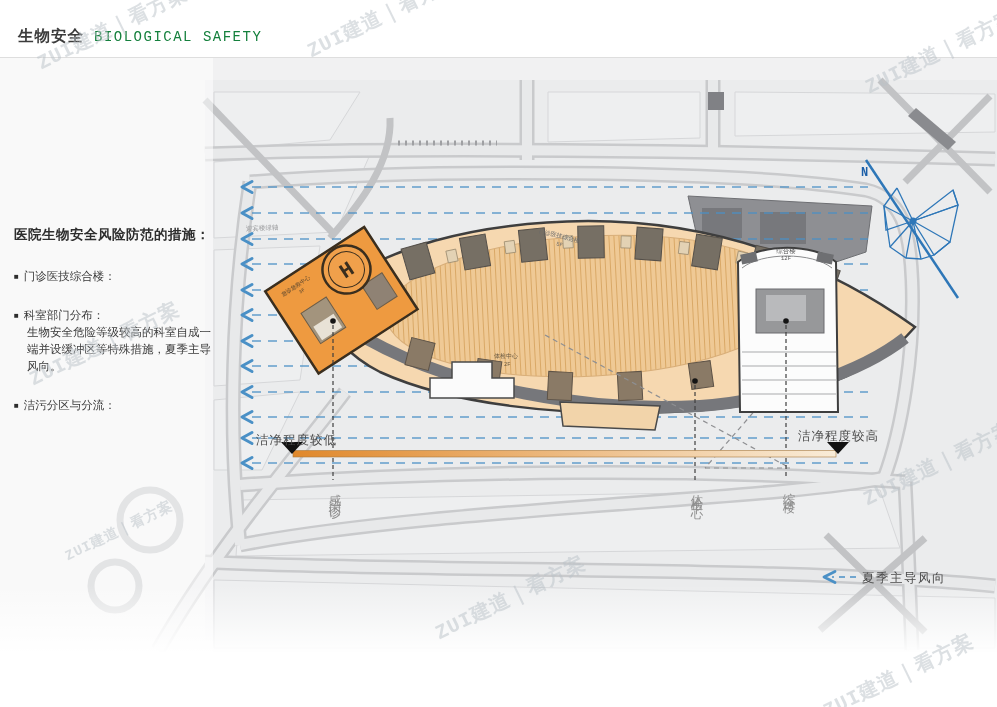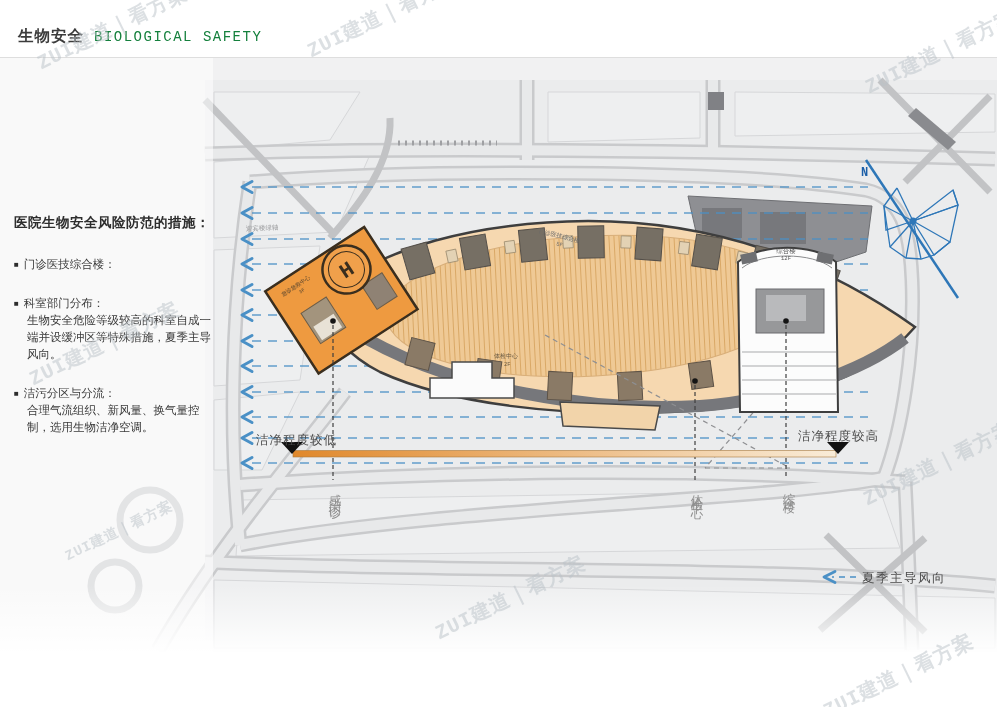--- a/index.html
+++ b/index.html
@@ -7,21 +7,21 @@
         font-family:Liberation Mono, monospace;}
   
   .hdr{position:absolute;left:18px;top:26px;display:flex;align-items:baseline;gap:10px;}
   .hdr .zh{font-size:15.5px;font-weight:bold;color:#3c3c3c;letter-spacing:1px;}
   .hdr .en{font-size:14px;color:#15803d;letter-spacing:1.5px;}
   .divider{position:absolute;left:0;top:57px;width:997px;height:1px;background:#dedede;}
   
   .map-svg{position:absolute;left:0;top:58px;}
   
   .panel{position:absolute;left:14px;top:214px;width:204px;color:#333;}
-  .panel .ttl{font-size:13.5px;font-weight:bold;color:#2e2e2e;letter-spacing:.5px;margin-bottom:24px;}
+  .panel .ttl{font-size:13.5px;font-weight:bold;color:#2e2e2e;letter-spacing:.5px;margin-bottom:24px;margin-top:12px;}
   .mi{margin-bottom:22px;font-size:11.5px;line-height:17px;color:#3a3a3a;}
   .mi .hd{display:flex;align-items:flex-start;gap:5px;}
   .mi .sq{font-size:8px;line-height:17px;color:#2e2e2e;}
   .mi .bd{padding-left:13px;}
   
   .v-label{position:absolute;writing-mode:vertical-rl;text-orientation:upright;
            color:#8e8e8e;font-size:12.5px;letter-spacing:4px;}
   
   .wm{position:absolute;font-weight:bold;font-size:20px;color:rgba(186,193,200,.5);
       transform:rotate(-26deg);white-space:nowrap;pointer-events:none;letter-spacing:1px;}
@@ -290,21 +290,20 @@
         <span class="sq">■</span>
         <span>科室部门分布：</span>
       </div>
       <div class="bd">生物安全危险等级较高的科室自成一端并设缓冲区等特殊措施，夏季主导风向。</div>
     </div>
     <div class="mi">
       <div class="hd">
         <span class="sq">■</span>
         <span>洁污分区与分流：</span>
       </div>
-      <div class="bd">合理气流组织、新风量、换气量控制，选用生物洁净空调。</div>
     </div>
   </div>
 
   <div class="v-label" style="left:325px;top:484px;">感染门诊</div>
   <div class="v-label" style="left:687px;top:484px;">体检中心</div>
   <div class="v-label" style="left:779px;top:483px;">综合楼</div>
 
   <div class="wm" style="left:30px;top:14px;">ZUI建道｜看方案</div>
   <div class="wm" style="left:300px;top:2px;">ZUI建道｜看方案</div>
   <div class="wm" style="left:858px;top:38px;">ZUI建道｜看方案</div>

